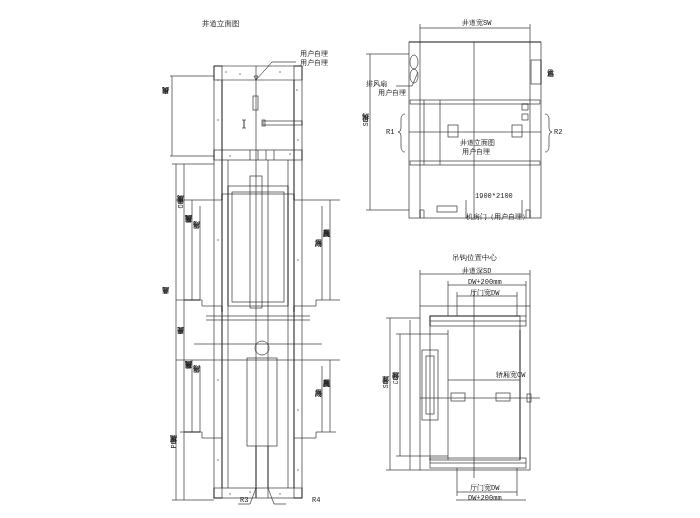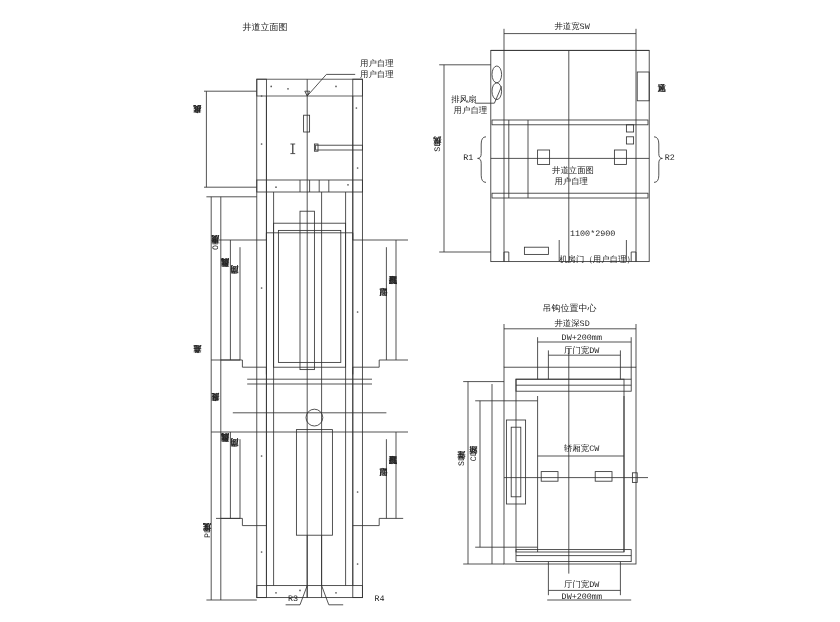--- a/index.html
+++ b/index.html
@@ -216,31 +216,31 @@
 <div class="lbl vt" style="left:185px;top:374px;">层门预孔高度</div>
 <div class="lbl vt" style="left:193px;top:378px;">层门净高</div>
 <div class="lbl vtr" style="left:314px;top:384px;">层门净高</div>
 <div class="lbl vtr" style="left:322px;top:374px;">层门预孔高度</div>
 
 <div class="lbl" style="left:240px;top:496px;">R3</div>
 <div class="lbl" style="left:268px;top:496px;padding-left:44px;">R4</div>
 
 <div class="lbl" style="left:462px;top:19px;">井道宽SW</div>
 <div class="lbl vt" style="left:362px;top:118px;">机房深SD</div>
-<div class="lbl" style="left:376px;top:80px;">排风扇</div>
+<div class="lbl" style="left:366px;top:80px;">排风扇</div>
 <div class="lbl" style="left:378px;top:89px;">用户自理</div>
 <div class="lbl vtr" style="left:546px;top:64px;">通风窗</div>
 <div class="lbl" style="left:460px;top:139px;">井道立面图</div>
 <div class="lbl" style="left:462px;top:148px;">用户自理</div>
 <div class="lbl" style="left:386px;top:128px;">R1</div>
 <div class="lbl" style="left:554px;top:128px;">R2</div>
-<div class="lbl" style="left:475px;top:192px;">1100*2900</div>
+<div class="lbl" style="left:475px;top:192px;">1900*2100</div>
 <div class="lbl" style="left:466px;top:213px;">机房门（用户自理）</div>
 
 <div class="lbl title" style="left:452px;top:254px;">吊钩位置中心</div>
 <div class="lbl" style="left:462px;top:267px;">井道深SD</div>
 <div class="lbl" style="left:468px;top:278px;">DW+200mm</div>
 <div class="lbl" style="left:470px;top:289px;">厅门宽DW</div>
 <div class="lbl vt" style="left:382px;top:380px;">井道深SD</div>
 <div class="lbl vt" style="left:392px;top:376px;">轿厢深CD</div>
-<div class="lbl" style="left:470px;top:371px;">轿厢宽CW</div>
+<div class="lbl" style="left:496px;top:371px;">轿厢宽CW</div>
 <div class="lbl" style="left:470px;top:484px;">厅门宽DW</div>
 <div class="lbl" style="left:468px;top:494px;">DW+200mm</div>
 
 </body></html>

